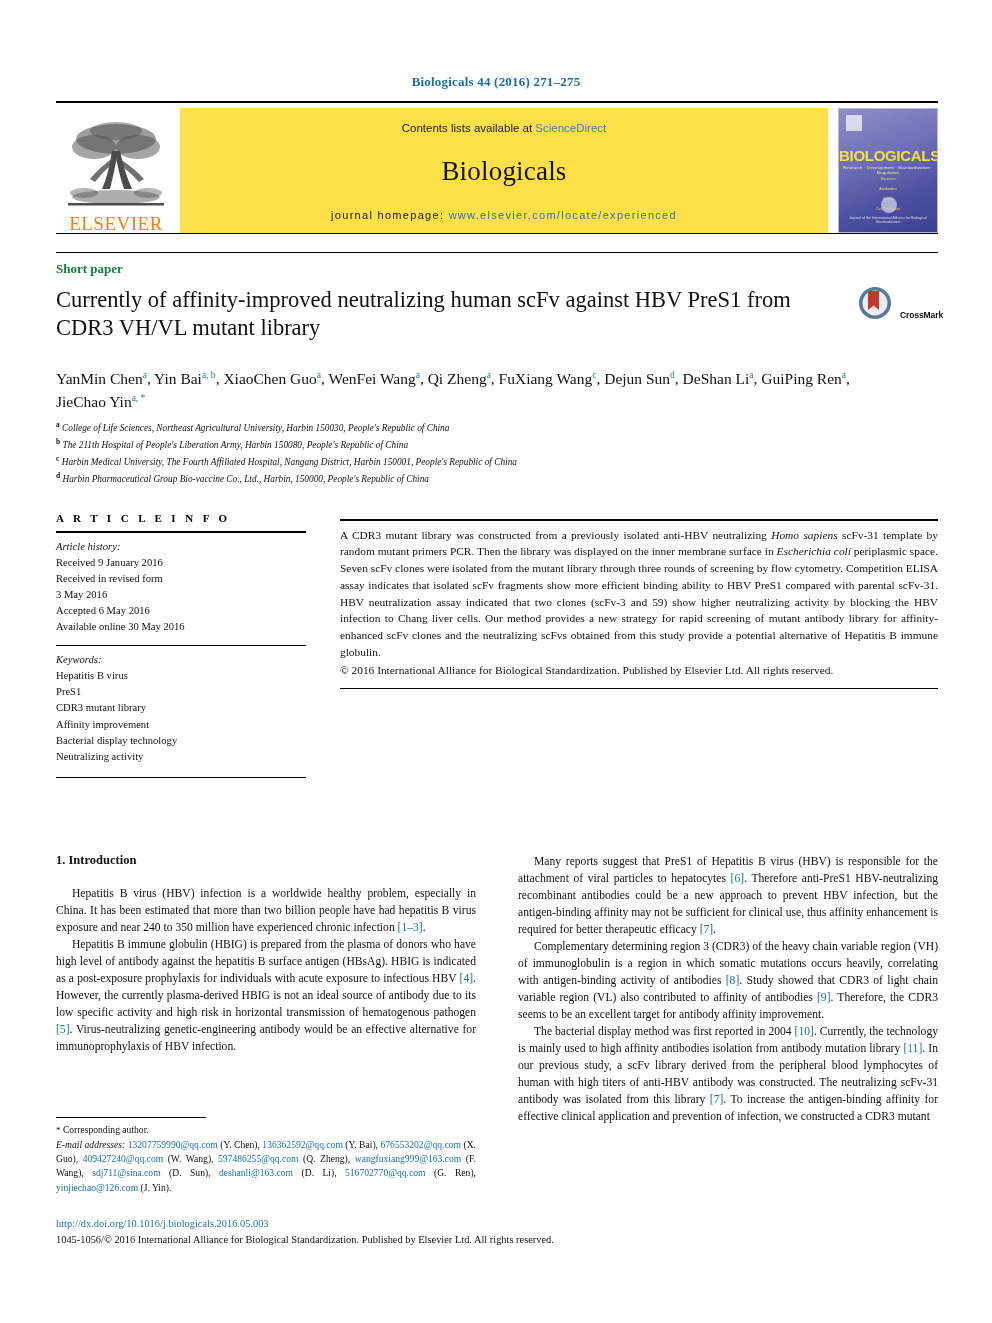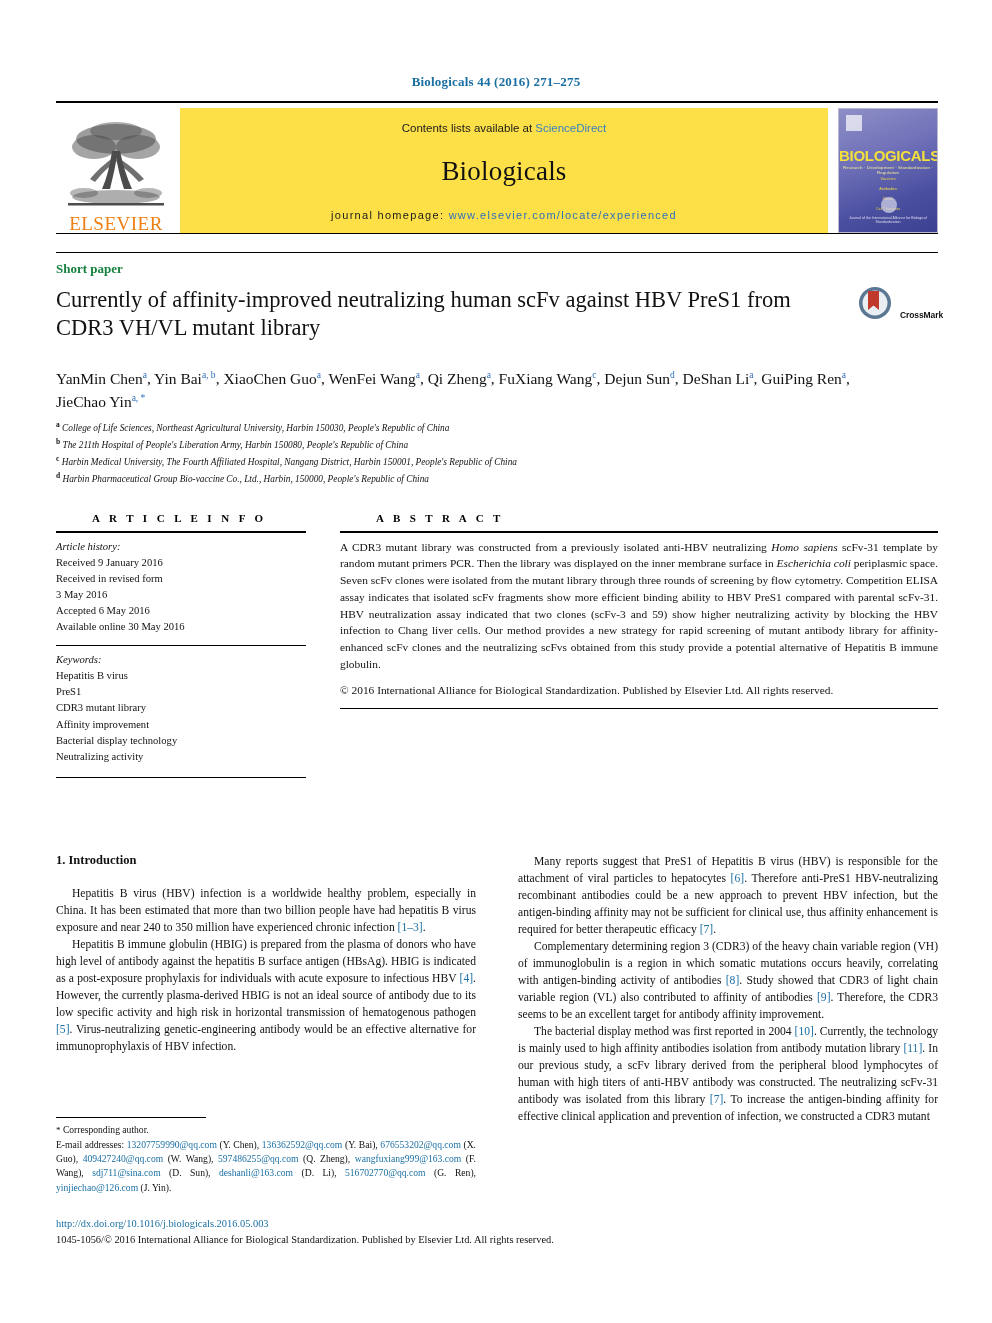--- a/index.html
+++ b/index.html
@@ -82,53 +82,53 @@
     font-family:"Liberation Serif",serif;font-style:italic;font-size:9.3px;
     line-height:1.62;color:#111;
   }
   .affils .m{font-style:normal;font-weight:bold;font-size:7.5px;vertical-align:super;}
 
   
   .col-info{position:absolute;left:56px;top:512px;width:250px;}
   .col-abs{position:absolute;left:340px;top:512px;width:598px;}
   .sec-head{
     font-family:"Liberation Serif",serif;font-size:11px;font-weight:bold;
-    letter-spacing:3.4px;color:#000;margin-left:36px;
+    letter-spacing:3.4px;color:#000;
   }
   .hrule{height:1.6px;background:#000;margin:7px 0 6px 0;}
   .hrule-thin{height:1px;background:#000;margin:10px 0 6px 0;}
   .info-body{font-family:"Liberation Serif",serif;font-size:10.6px;line-height:1.52;color:#111;}
   .info-body .it{font-style:italic;}
   .abs-body{
     font-family:"Liberation Serif",serif;font-size:11.4px;line-height:1.47;
     text-align:justify;color:#111;
   }
   .abs-body i{font-style:italic;}
-  .copy{margin-top:9px;display:block;text-align:justify;}
+  .copy{margin-top:1px;display:block;text-align:justify;}
 
   
   .sec-title{
     font-family:"Liberation Serif",serif;font-size:12.5px;font-weight:bold;color:#111;
   }
   .bodycol{
     position:absolute;font-family:"Liberation Serif",serif;font-size:11.6px;
     line-height:1.47;text-align:justify;color:#111;width:420px;
   }
   .bodycol p{margin:0;text-indent:16px;}
   .bodycol p.first{text-indent:16px;}
   .cite{color:#1a6fa3;}
 
   
   .fn{
     position:absolute;left:56px;top:1123px;width:420px;
     font-family:"Liberation Serif",serif;font-size:9.6px;line-height:1.5;
     color:#111;text-align:justify;
   }
   .fn .star{font-size:9px;}
-  .fn .lab{}
+  .fn .lab{font-style:italic;}
   .mail{color:#1a6fa3;}
   .fn-rule{position:absolute;left:56px;top:1117px;width:150px;height:1px;background:#000;}
 
   .footer{
     position:absolute;left:56px;top:1216px;width:700px;
     font-family:"Liberation Serif",serif;font-size:10.4px;line-height:1.5;color:#111;
   }
   .doi{color:#1a6fa3;}
 </style>
 </head>
@@ -233,21 +233,20 @@
       <div>PreS1</div>
       <div>CDR3 mutant library</div>
       <div>Affinity improvement</div>
       <div>Bacterial display technology</div>
       <div>Neutralizing activity</div>
     </div>
     <div class="hrule-thin" style="margin-top:12px;"></div>
   </div>
 
   <div class="col-abs">
-    <div class="sec-head">A B S T R A C T</div>
     <div class="hrule"></div>
     <div class="abs-body">
       <span>A CDR3 mutant library was constructed from a previously isolated anti-HBV neutralizing </span><i>Homo sapiens</i><span> scFv-31 template by random mutant primers PCR. Then the library was displayed on the inner membrane surface in </span><i>Escherichia coli</i><span> periplasmic space. Seven scFv clones were isolated from the mutant library through three rounds of screening by flow cytometry. Competition ELISA assay indicates that isolated scFv fragments show more efficient binding ability to HBV PreS1 compared with parental scFv-31. HBV neutralization assay indicated that two clones (scFv-3 and 59) show higher neutralizing activity by blocking the HBV infection to Chang liver cells. Our method provides a new strategy for rapid screening of mutant antibody library for affinity-enhanced scFv clones and the neutralizing scFvs obtained from this study provide a potential alternative of Hepatitis B immune globulin.</span>
       <span class="copy">© 2016 International Alliance for Biological Standardization. Published by Elsevier Ltd. All rights reserved.</span>
     </div>
     <div class="hrule-thin" style="margin-top:10px;"></div>
   </div>
 
   <div class="sec-title" style="position:absolute;left:56px;top:853px;">1.  Introduction</div>
   <div class="bodycol" id="col-left" style="left:56px;top:885px;">

